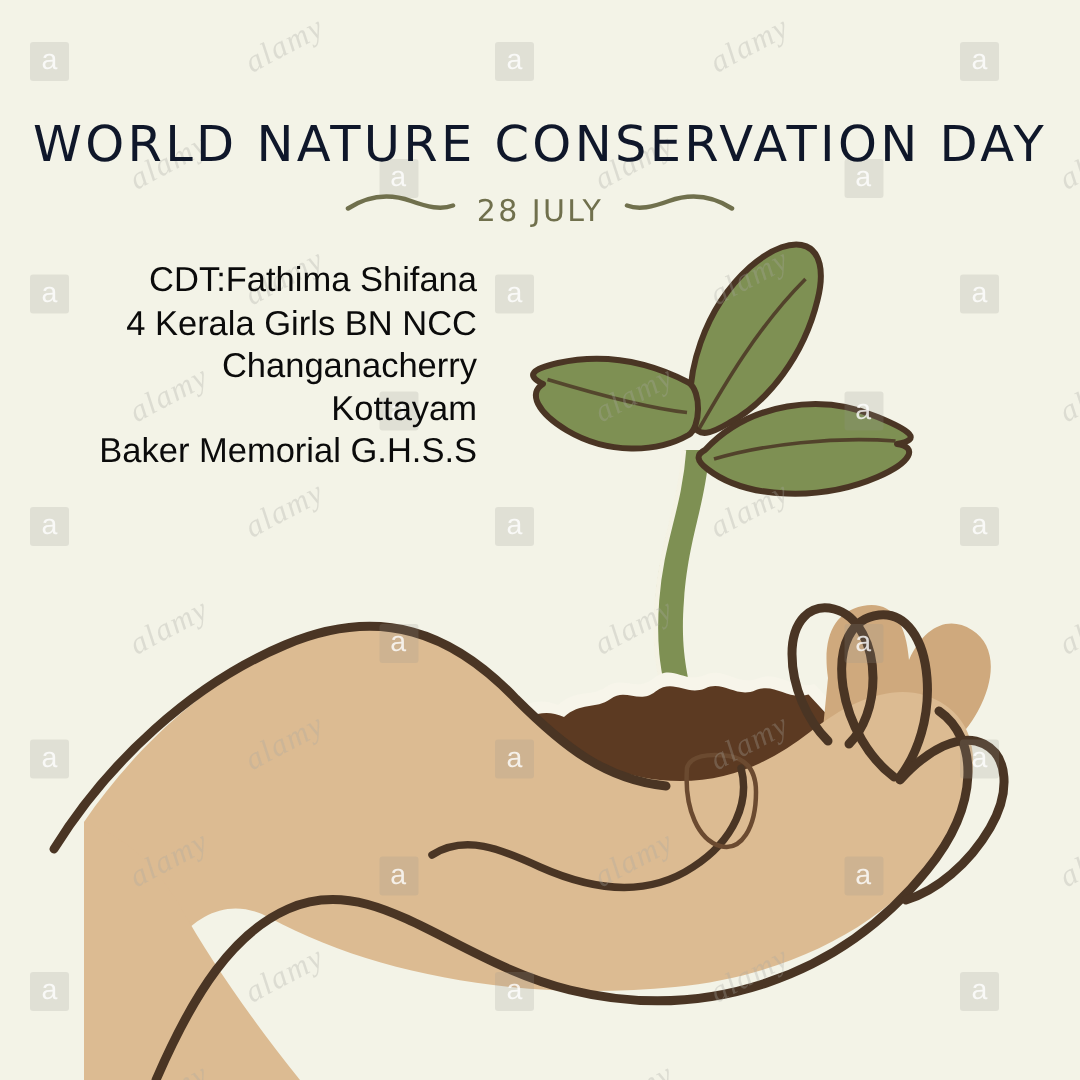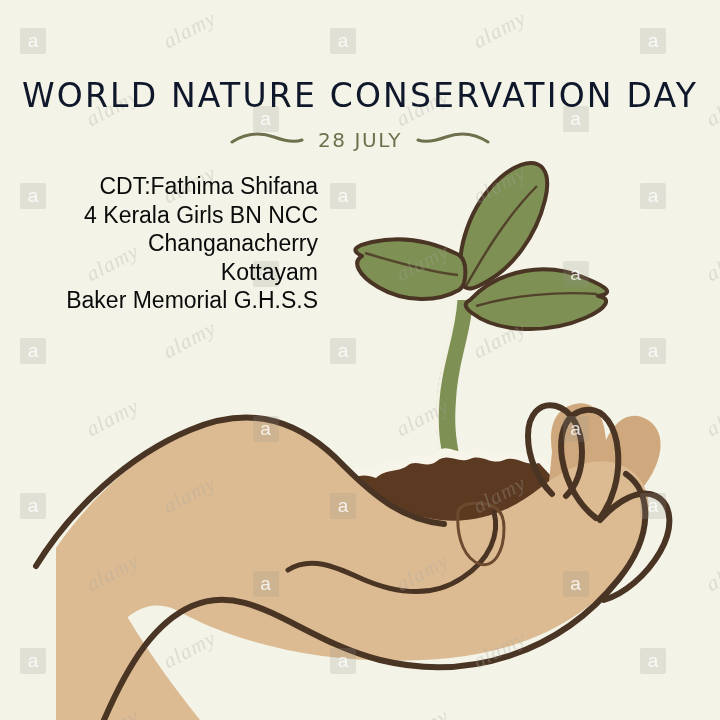--- a/index.html
+++ b/index.html
@@ -54,21 +54,20 @@
     font-family:"DejaVu Sans",sans-serif;
     font-size:33px;
     font-weight:400;
     letter-spacing:2.2px;
     color:#0f172a;
     white-space:nowrap;
   }
   #subrow{
     margin-top:13px;
     display:flex;
-    align-items:center;
     justify-content:center;
     gap:14px;
   }
   #subdate{
     font-family:"DejaVu Sans",sans-serif;
     font-size:20px;
     letter-spacing:1.6px;
     color:#70704d;
   }
   .flourish{display:block;}

